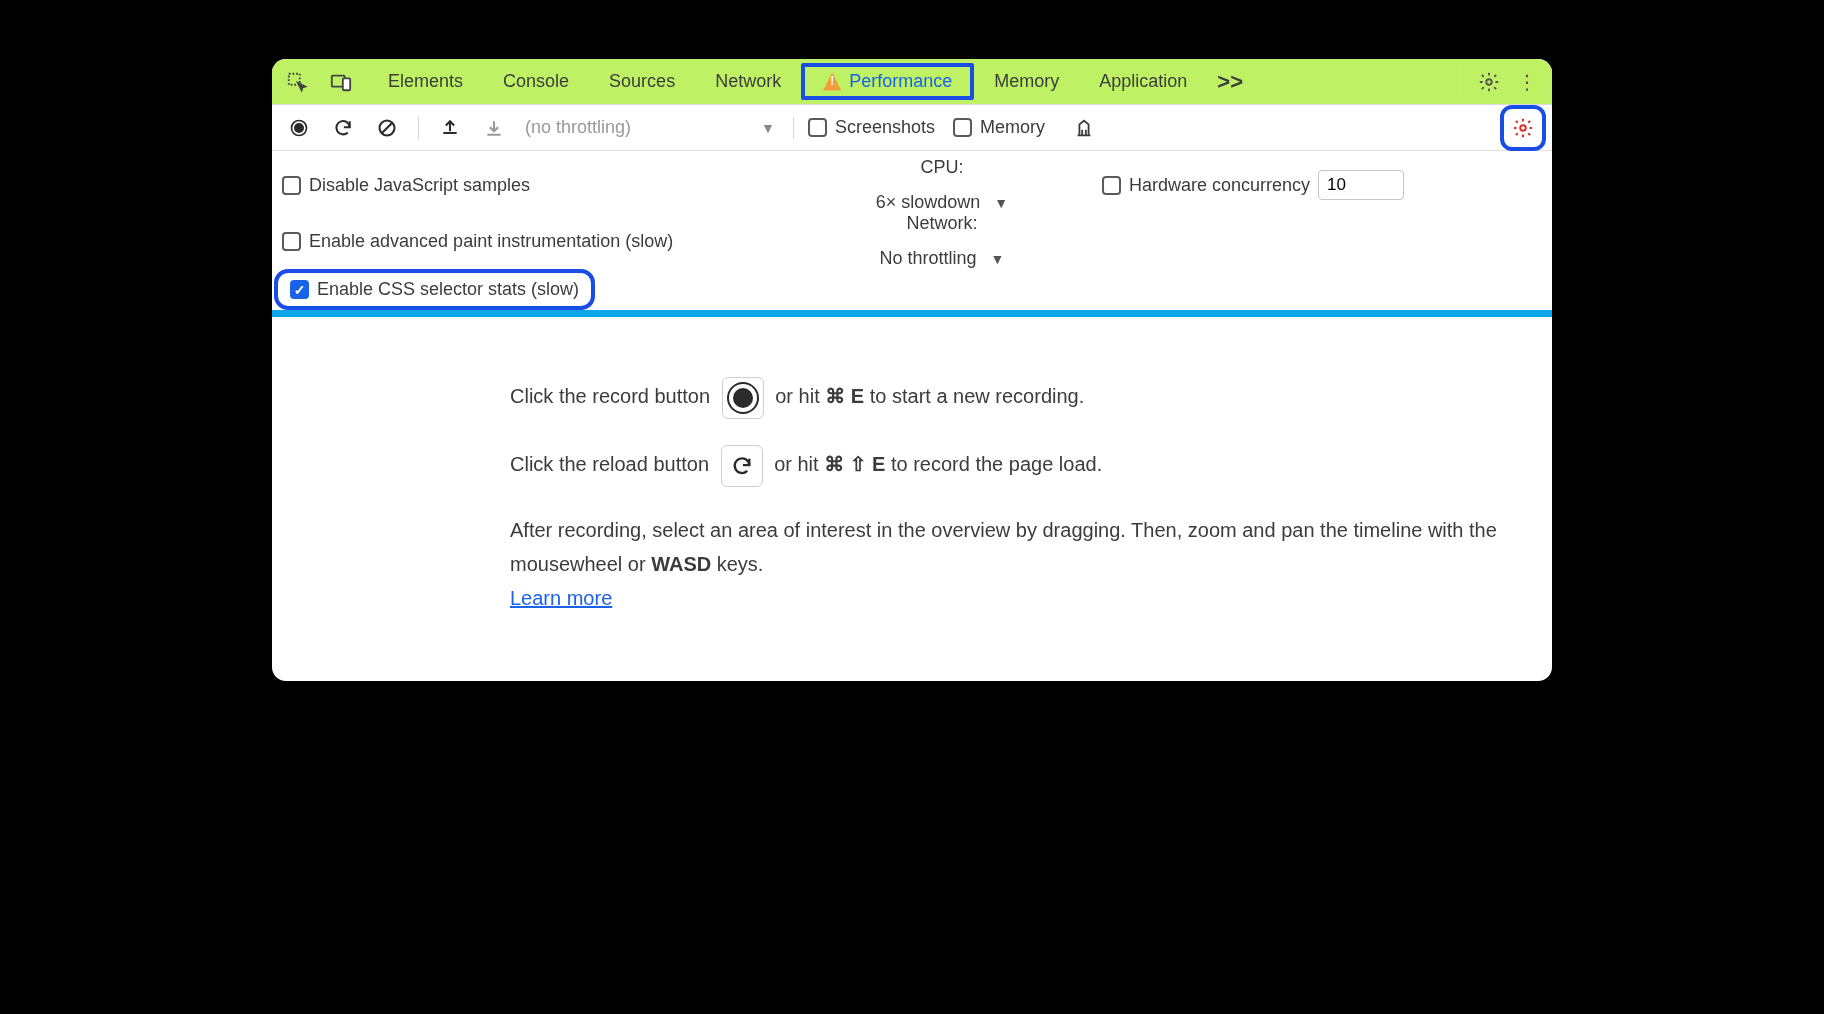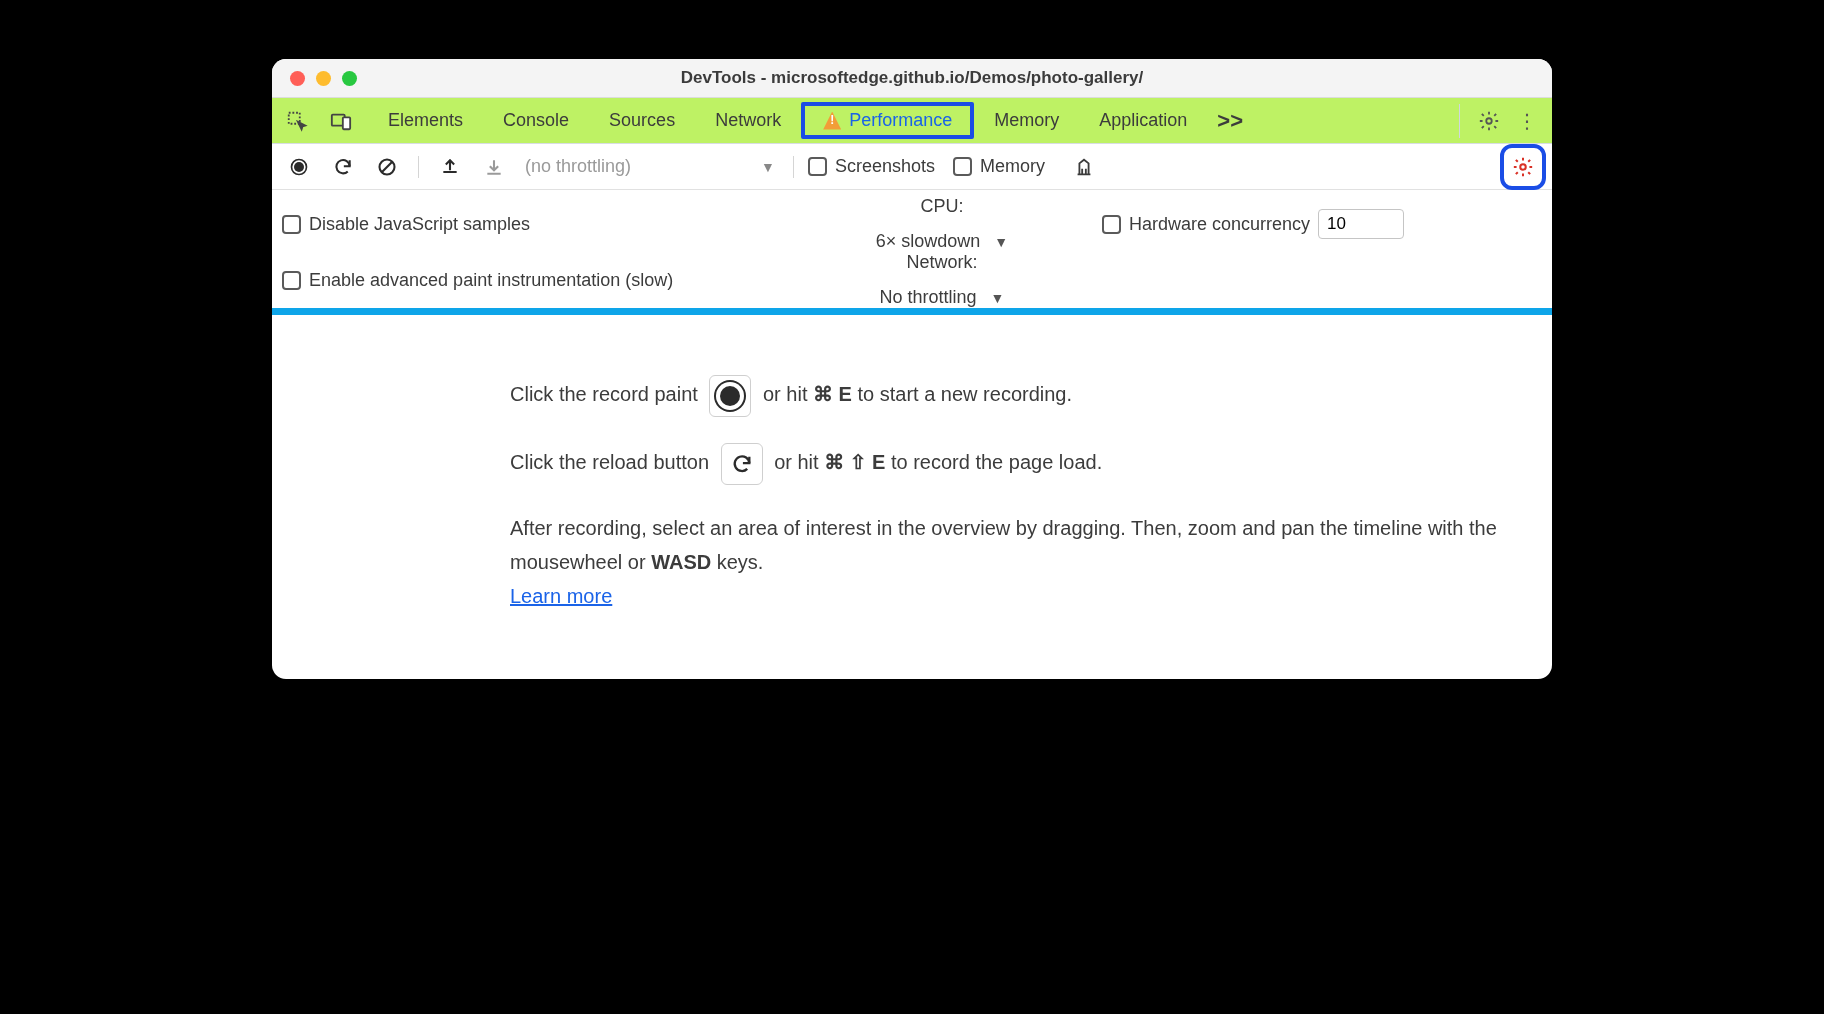--- a/index.html
+++ b/index.html
@@ -191,28 +191,20 @@
 .content a { color: #1a63e8; text-decoration: underline; }
 
 svg { display: block; }
 .svg-20 { width: 20px; height: 20px; }
 .svg-22 { width: 22px; height: 22px; }
 </style>
 </head>
 <body>
 
 <div class="window">
-  <div class="titlebar">
-    <div class="traffic-lights">
-      <div class="dot red"></div>
-      <div class="dot yellow"></div>
-      <div class="dot green"></div>
-    </div>
-    <div class="window-title">DevTools - microsoftedge.github.io/Demos/photo-gallery/</div>
-  </div>
 
   <div class="tabbar">
     <div class="left-tools">
       <button class="icon-btn">
         <svg class="svg-22" viewBox="0 0 24 24" fill="none" stroke="#444" stroke-width="2">
           <rect x="3" y="3" width="12" height="12" stroke-dasharray="2 2"></rect>
           <path d="M13 13 L21 17 L18 18 L17 21 Z" fill="#444"></path>
         </svg>
       </button>
       <button class="icon-btn">
@@ -340,25 +332,33 @@
     </div>
     <div class="settings-cell label-val">
       <span>Network:</span>
       <div class="dropdown-val">
         <span>No throttling</span>
         <span class="caret">▼</span>
       </div>
     </div>
     <div class="settings-cell"></div>
 
+    <div class="settings-cell" style="grid-column:1/4;">
+      <div class="css-stats-highlight">
+        <label class="checkbox-item">
+          <span class="check checked"></span>
+          <span>Enable CSS selector stats (slow)</span>
+        </label>
+      </div>
+    </div>
   </div>
 
   <div class="content">
     <p>
-      <span>Click the record paint </span>
+      <span>Click the record button </span>
       <span class="btn-box">
           <span class="record-dot"></span>
         </span>
       <span> or hit </span>
       <kbd>⌘ E</kbd>
       <span> to start a new recording.</span>
     </p>
     <p>
       <span>Click the reload button </span>
       <span class="btn-box">

